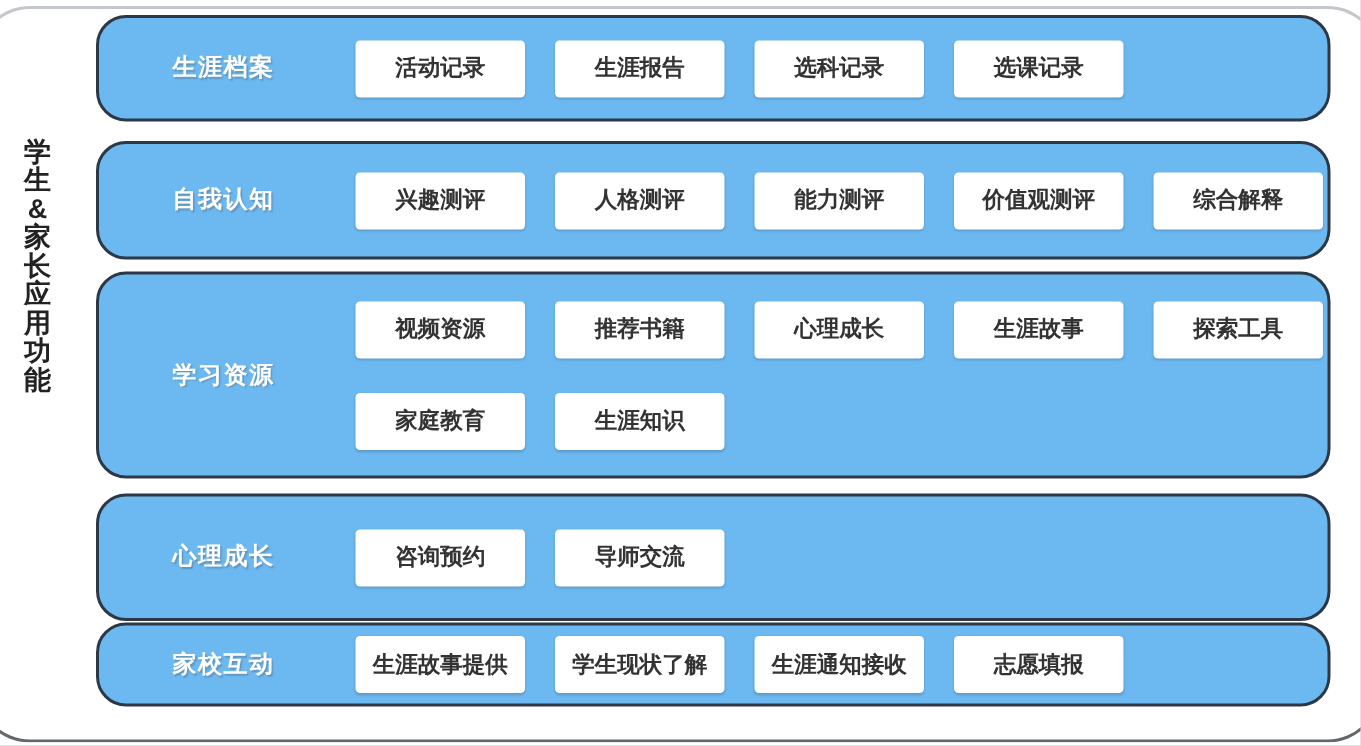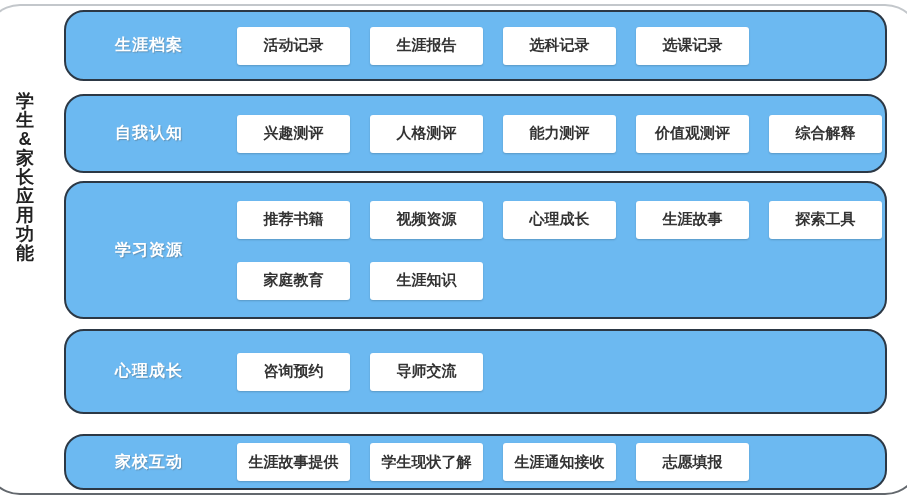--- a/index.html
+++ b/index.html
@@ -49,21 +49,21 @@
     background:var(--row_fill);
     border:2px solid var(--row_border);
     border-radius:20px;
     display:flex;
     align-items:center;
   }
   .func-row:nth-child(1){top:10px;height:71px;}
   .func-row:nth-child(2){top:94px;height:79px;}
   .func-row:nth-child(3){top:181px;height:138px;}
   .func-row:nth-child(4){top:329px;height:85px;}
-  .func-row:nth-child(5){top:434px;height:56px;}
+  .func-row:nth-child(5){top:415px;height:56px;}
   .row-label{
     width:120px;
     margin-left:23px;
     flex:0 0 auto;
     text-align:center;
     font-size:16px;
     font-weight:800;
     letter-spacing:1px;
     color:var(--label_text);
     text-shadow:1px 1px 1px rgba(80,80,80,0.35);
@@ -124,22 +124,22 @@
             <div class="feature-box">价值观测评</div>
             <div class="feature-box">综合解释</div>
           </div>
         </div>
   </div>
 
   <div class="func-row">
     <div class="row-label">学习资源</div>
     <div class="box-groups">
           <div class="box-group">
+            <div class="feature-box">视频资源</div>
             <div class="feature-box">推荐书籍</div>
-            <div class="feature-box">视频资源</div>
             <div class="feature-box">心理成长</div>
             <div class="feature-box">生涯故事</div>
             <div class="feature-box">探索工具</div>
           </div>
           <div class="box-group">
             <div class="feature-box">家庭教育</div>
             <div class="feature-box">生涯知识</div>
           </div>
         </div>
   </div>

